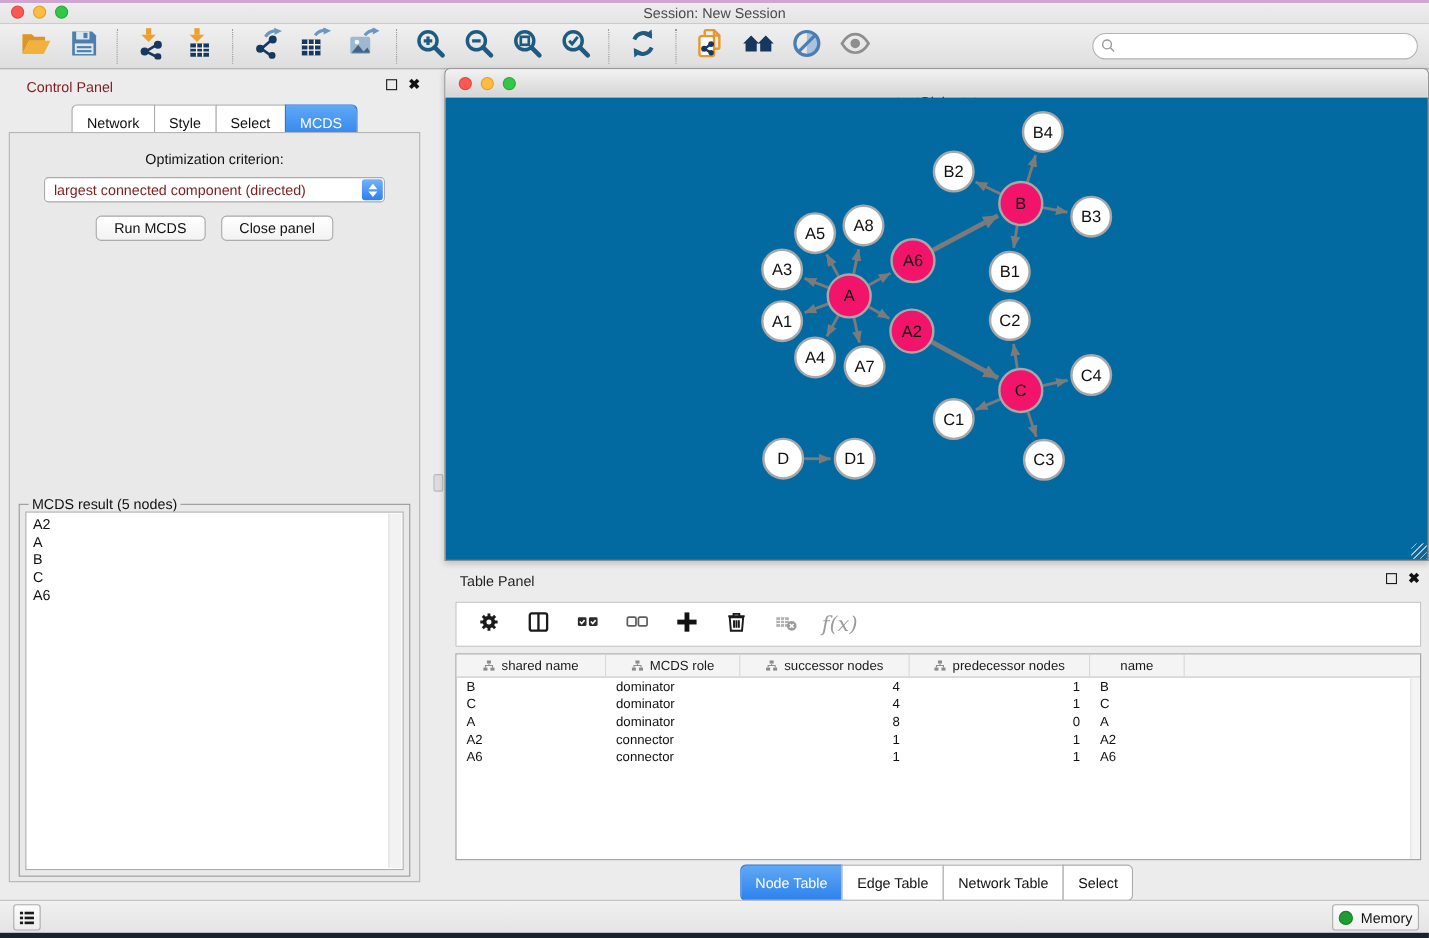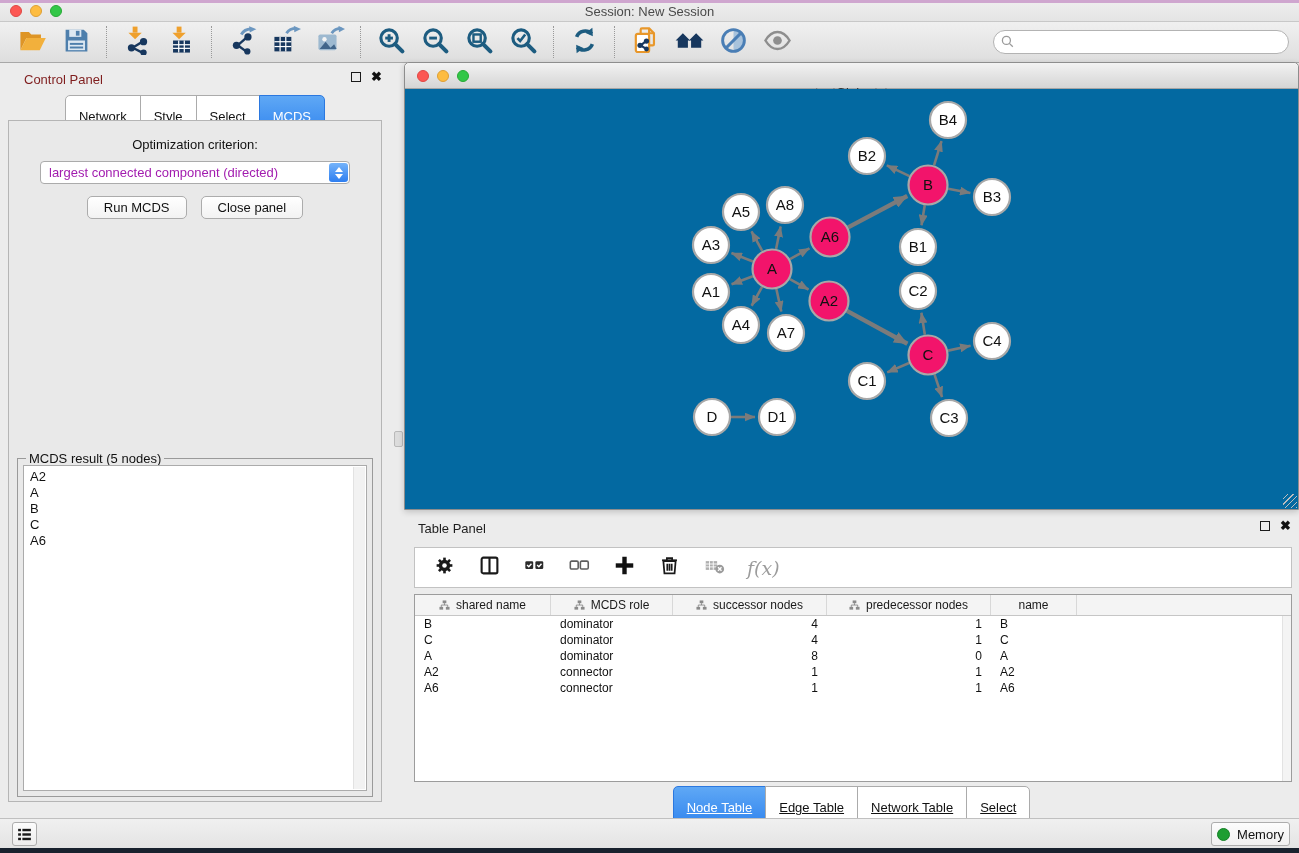--- a/index.html
+++ b/index.html
@@ -33,31 +33,31 @@
   .search-wrap .mag { position:absolute; left:7px; top:4px; width:16px; height:16px; }
 
   
   .control-panel { position:absolute; left:0; top:68px; width:390px; height:742px; }
   .cp-title { position:absolute; left:12px; top:4px; font-size:13px; color:#7f1d1d;margin-left:12px; }
   .panel-btns { position:absolute; right:8px; top:4px; display:flex; gap:10px; align-items:center; }
   .float-ico { width:10px; height:10px; border:1.6px solid #1A1A1A; display:inline-block; }
   .close-ico { font-size:13px; font-weight:bold; color:#111; line-height:10px; }
   .seg-tabs { display:flex; justify-content:center; }
   .cp-tabs { position:absolute; left:0; right:0; top:27px; }
-  .seg-tab { background:#FFF; border:1px solid #ABABAB; margin-left:-1px; padding:13px 13px;
-    font-size:13px; color:#111; cursor:default;text-decoration:underline; }
+  .seg-tab { background:#FFF; border:1px solid #ABABAB; margin-left:-1px; padding:8px 13px;
+    font-size:13px; color:#111; cursor:default; }
   .seg-tab:first-child { border-radius:5px 0 0 5px; margin-left:0; }
   .seg-tab:last-child { border-radius:0 5px 5px 0; }
   .seg-tab.sel { background:linear-gradient(#5FA8F5,#2E82EE); border-color:#2B78DF; color:#FFF; }
   .cp-content { position:absolute; left:8px; right:8px; top:52px; bottom:8px;
     border:1px solid #B5B5B5; background:#E9E9E9; }
   .opt-label { margin-top:16px; text-align:center; font-size:13px; color:#111; }
   .select-row { position:relative; width:310px; margin:9px auto 0; }
   .mac-select { width:310px; height:23px; background:#FFF; border:1px solid #ABABAB; border-radius:4px;
-    font-size:13px; color:#a21caf; line-height:21px; padding-left:8px; }
+    font-size:13px; color:#7f1d1d; line-height:21px; padding-left:8px; }
   .select-step { position:absolute; right:2px; top:2px; width:19px; height:19px; border-radius:3px;
     background:linear-gradient(#74B3FA,#2E7EF0); display:flex; flex-direction:column;
     align-items:center; justify-content:center; gap:2px; }
   .tri-up { width:0; height:0; border-left:4px solid transparent; border-right:4px solid transparent; border-bottom:5px solid #FFF; }
   .tri-dn { width:0; height:0; border-left:4px solid transparent; border-right:4px solid transparent; border-top:5px solid #FFF; }
   .cp-buttons { display:flex; justify-content:center; gap:14px; margin-top:12px; }
   .mac-btn { background:linear-gradient(#FFFFFF,#F2F2F2); border:1px solid #ACACAC; border-radius:5px;
     padding:3px 16px; font-size:13px; color:#111; }
   .mcds-fieldset { position:absolute; left:8px; right:8px; top:337px; bottom:4px;
     border:1px solid #9A9A9A; padding:6px 5px 5px; }

